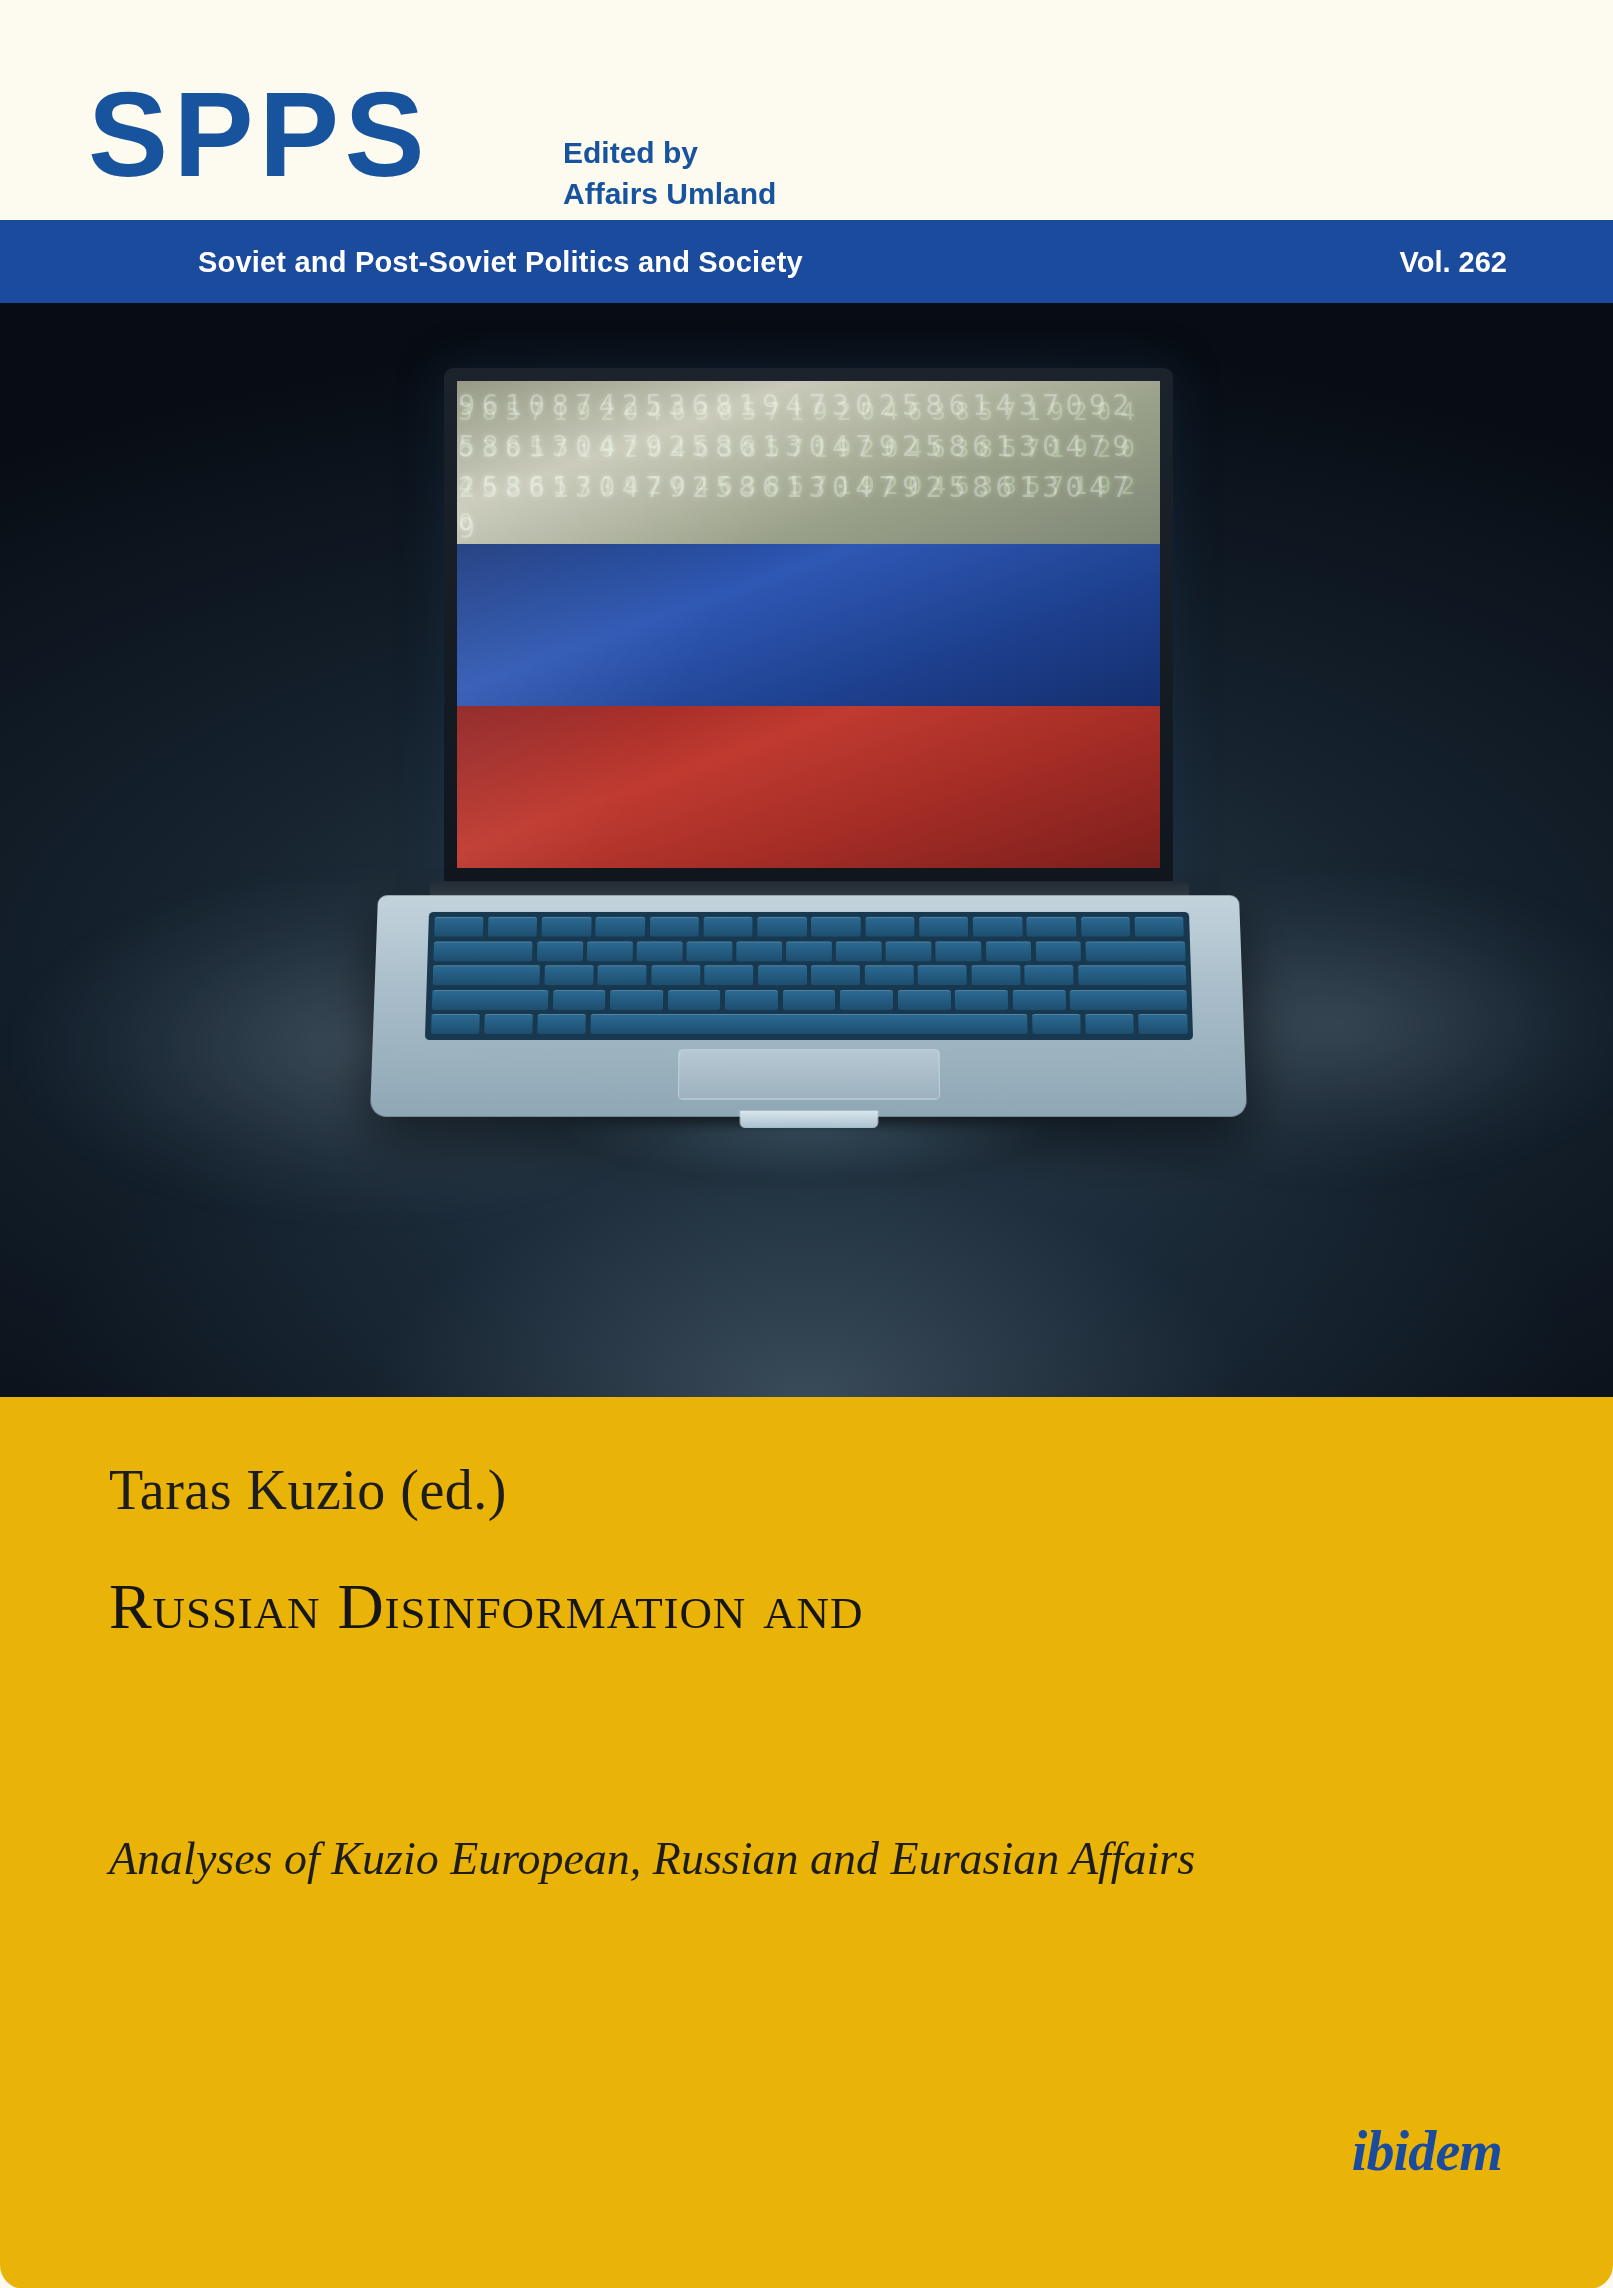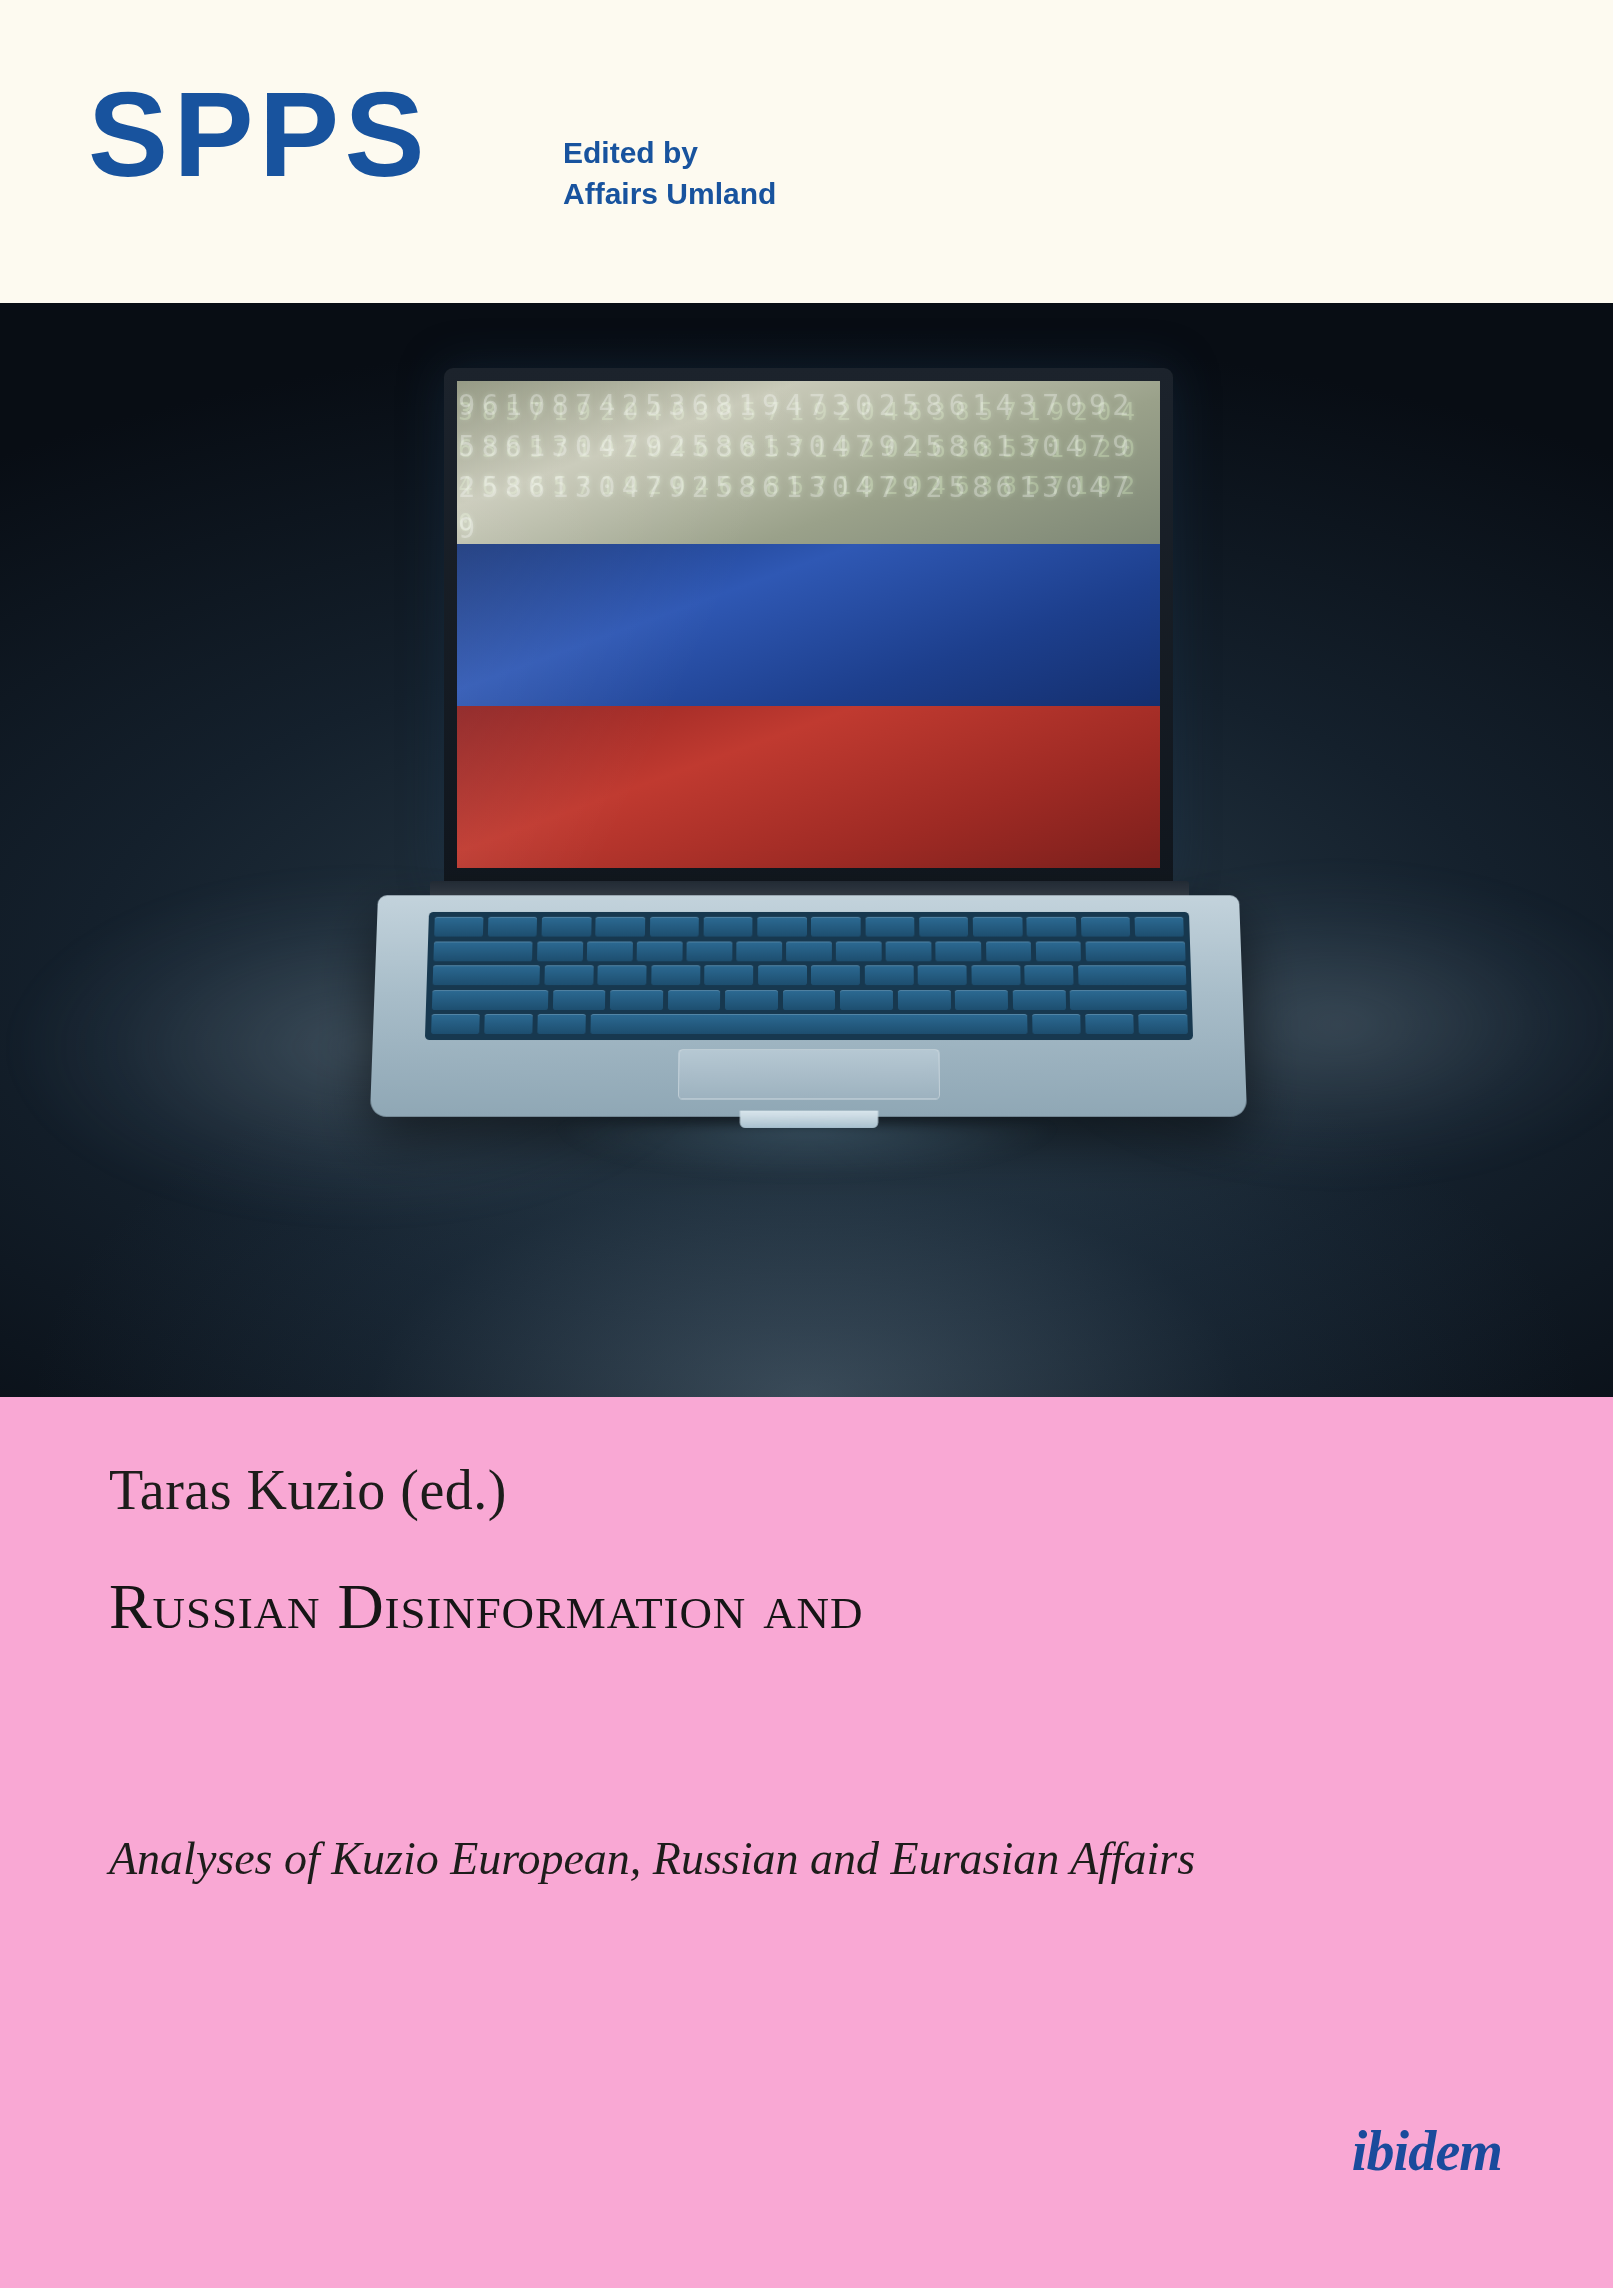--- a/index.html
+++ b/index.html
@@ -12,21 +12,22 @@
     background: #fdf9ee;
     font-family: "Liberation Sans", sans-serif;
     overflow: hidden;
     position: relative;
   }
 
   
   .cover {
     position: absolute;
     inset: 0;
-    background: #f9a8d4;
+    background: #eab308;
+    border-radius: 24px;
   }
 
   
   .series-header {
     position: absolute;
     left: 0;
     top: 0;
     width: 1613px;
     height: 305px;
     background: #fdfaf0;
@@ -315,20 +316,24 @@
 </head>
 <body>
 
 <div class="cover">
 
   <div class="series-header">
     <div class="spps-logo">SPPS</div>
     <div class="editor-block">
       <div>Edited by</div>
       <div>Affairs Umland</div>
+    </div>
+    <div class="series-bar">
+      <div class="series-bar-title">Soviet and Post-Soviet Politics and Society</div>
+      <div class="series-bar-vol">Vol. 262</div>
     </div>
   </div>
 
   <div class="cover-image">
     <div class="floor-glow"></div>
     <div class="mist-left"></div>
     <div class="mist-right"></div>
 
     <div class="laptop">
       <div class="screen-shell">

